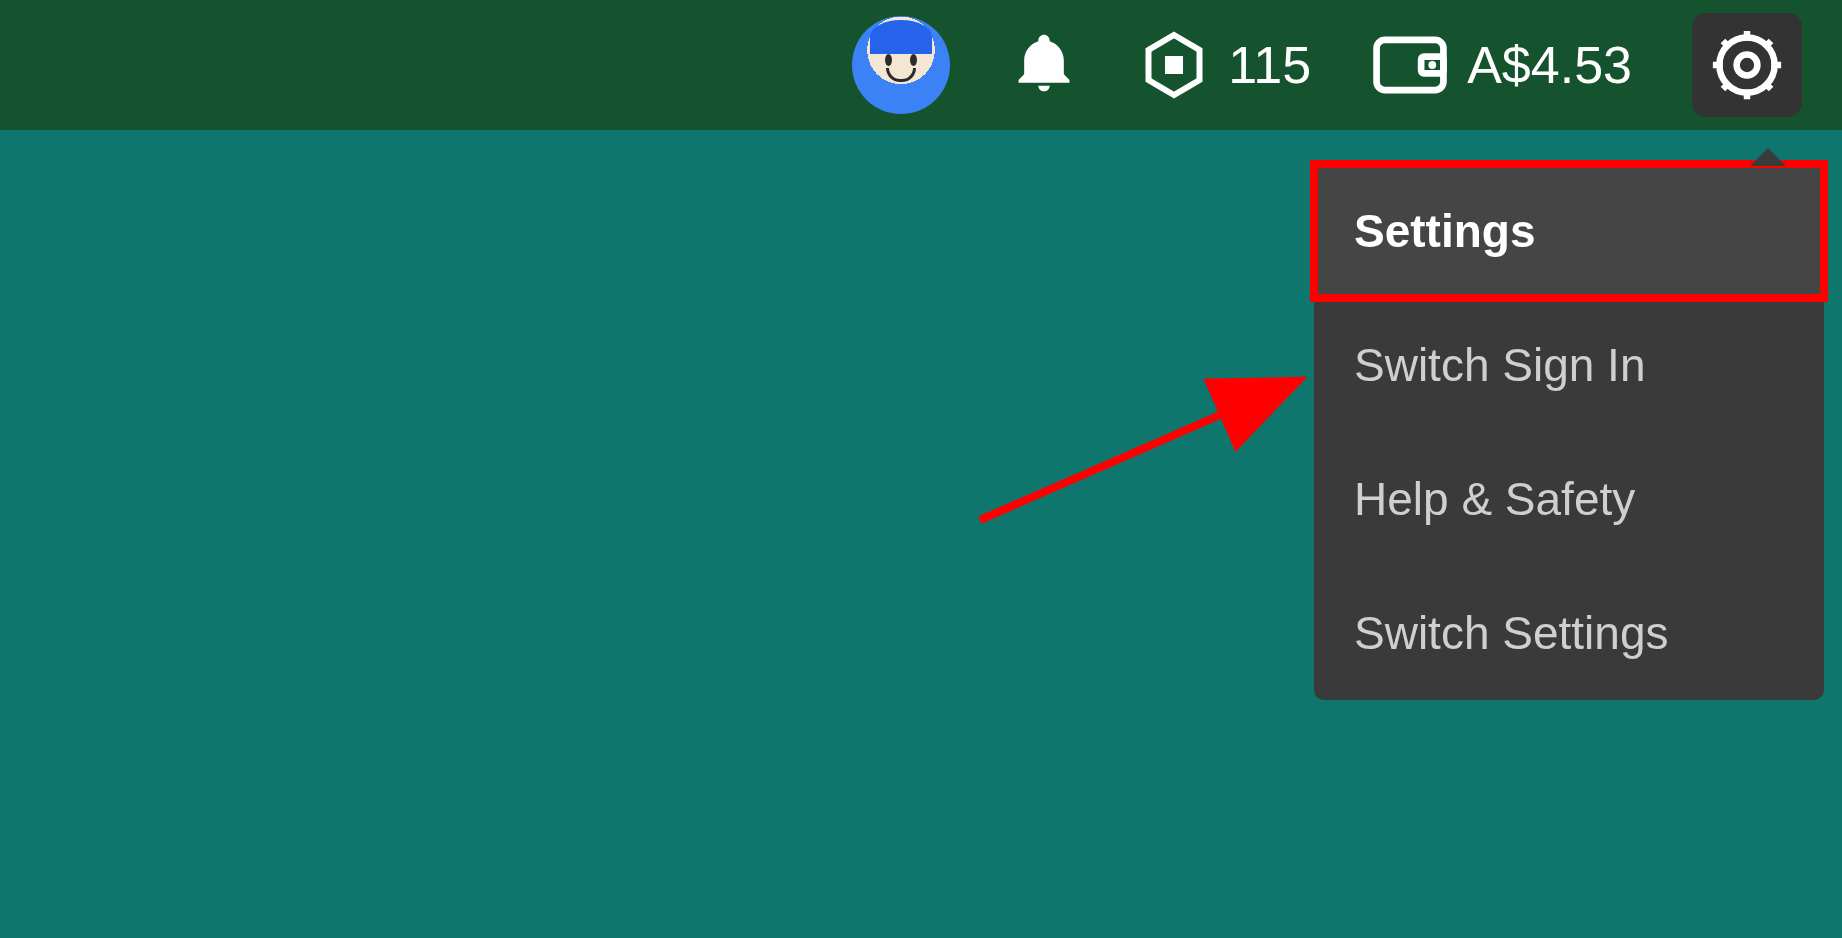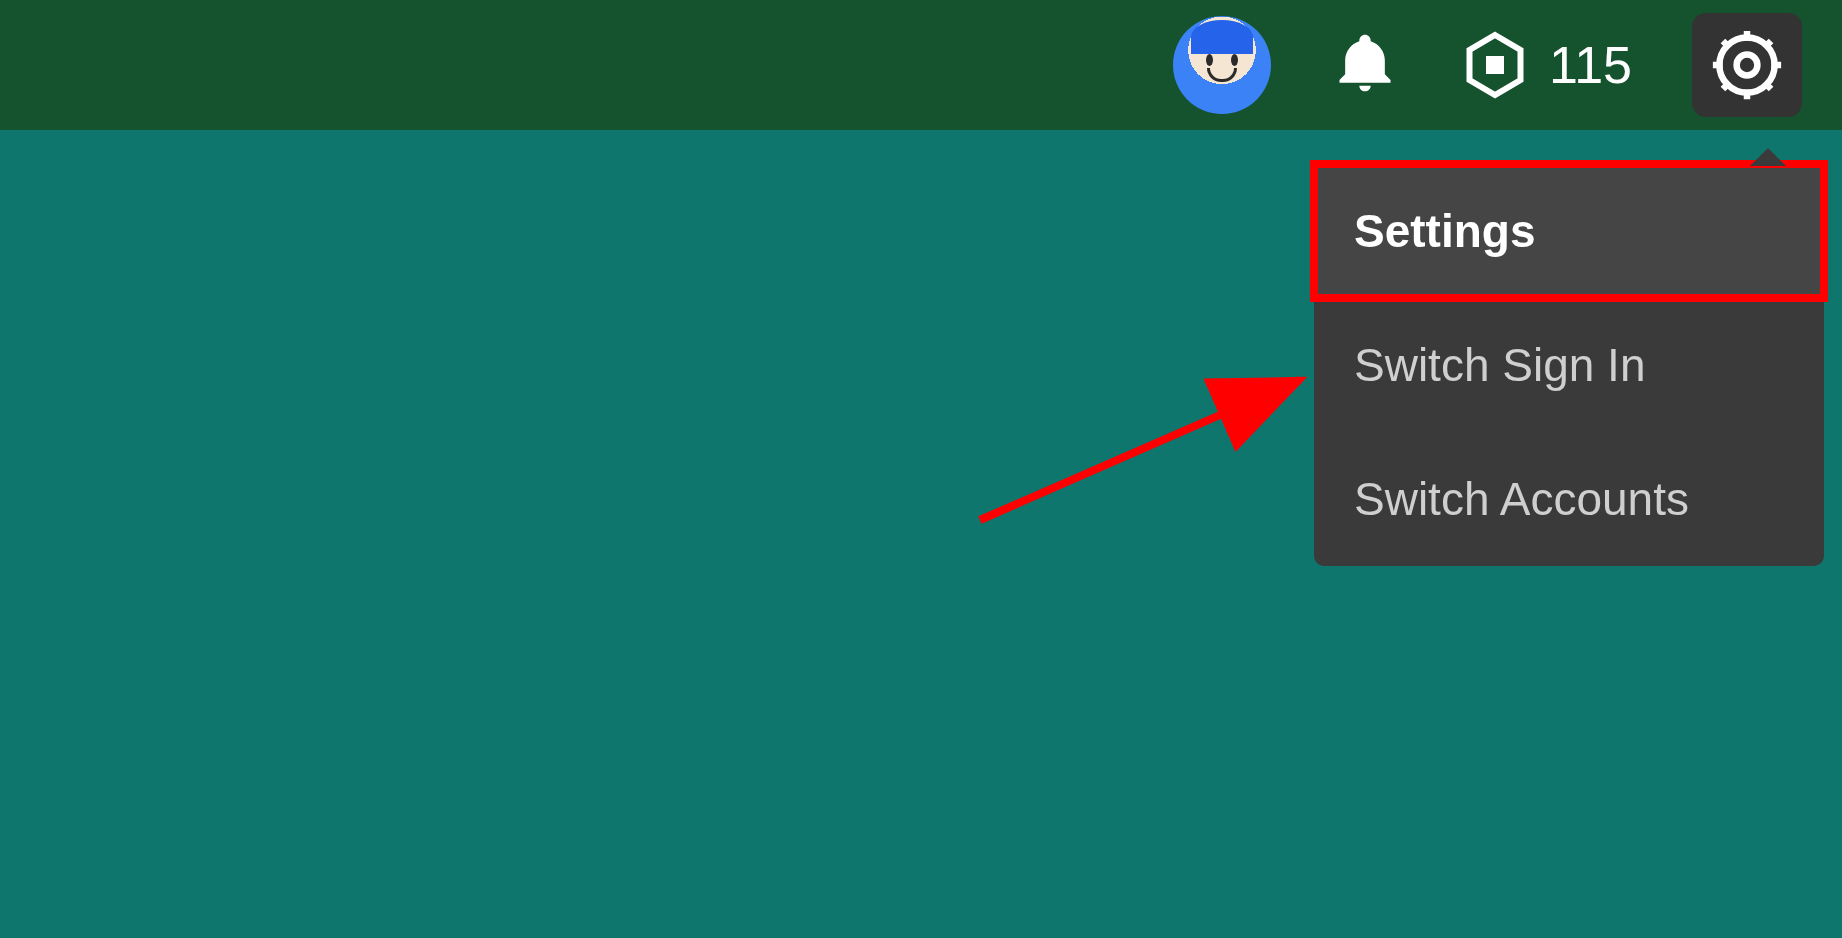--- a/index.html
+++ b/index.html
@@ -170,40 +170,51 @@
   </div>
 
   <div class="robux-group">
     <svg viewBox="0 0 24 24" fill="none" stroke="#ffffff" stroke-width="2">
       <polygon points="12,2 20.5,7 20.5,17 12,22 3.5,17 3.5,7" fill="none"></polygon>
       <rect x="9" y="9" width="6" height="6" fill="#ffffff" stroke="none"></rect>
     </svg>
     <span class="count-text">115</span>
   </div>
 
+  <div class="wallet-group">
+    <svg viewBox="0 0 28 22" fill="none" stroke="#ffffff" stroke-width="2.4">
+      <rect x="2" y="2" width="24" height="18" rx="3"></rect>
+      <rect x="18" y="8" width="8" height="6" rx="1" fill="none"></rect>
+      <circle cx="22" cy="11" r="1.4" fill="#ffffff" stroke="none"></circle>
+    </svg>
+    <span class="count-text">A$4.53</span>
+  </div>
 
   <div class="gear-wrap">
     <svg viewBox="0 0 24 24" fill="none" stroke="#ffffff" stroke-width="2">
       <circle cx="12" cy="12" r="3.2"></circle>
       <path d="M12 1.5v3M12 19.5v3M22.5 12h-3M4.5 12h-3M19.4 4.6l-2.1 2.1M6.7 17.3l-2.1 2.1M19.4 19.4l-2.1-2.1M6.7 6.7L4.6 4.6"></path>
       <circle cx="12" cy="12" r="8.5"></circle>
     </svg>
   </div>
 </div>
 
 <div class="content-area">
   <div class="dropdown">
     <div class="menu-item highlighted">
       <span>Settings</span>
     </div>
     <div class="menu-item">
       <span>Switch Sign In</span>
     </div>
     <div class="menu-item">
-      <span>Switch Accounts</span>
+      <span>Help &amp; Safety</span>
+    </div>
+    <div class="menu-item">
+      <span>Switch Settings</span>
     </div>
   </div>
 
   <svg class="arrow" width="380" height="200">
     <defs>
       <marker id="arrowhead" markerWidth="12" markerHeight="10" refX="11" refY="5" orient="auto">
         <polygon points="0 0, 12 5, 0 10" fill="#ff0000"></polygon>
       </marker>
     </defs>
     <line x1="20" y1="170" x2="340" y2="30" stroke="#ff0000" stroke-width="8" marker-end="url(#arrowhead)"></line>

